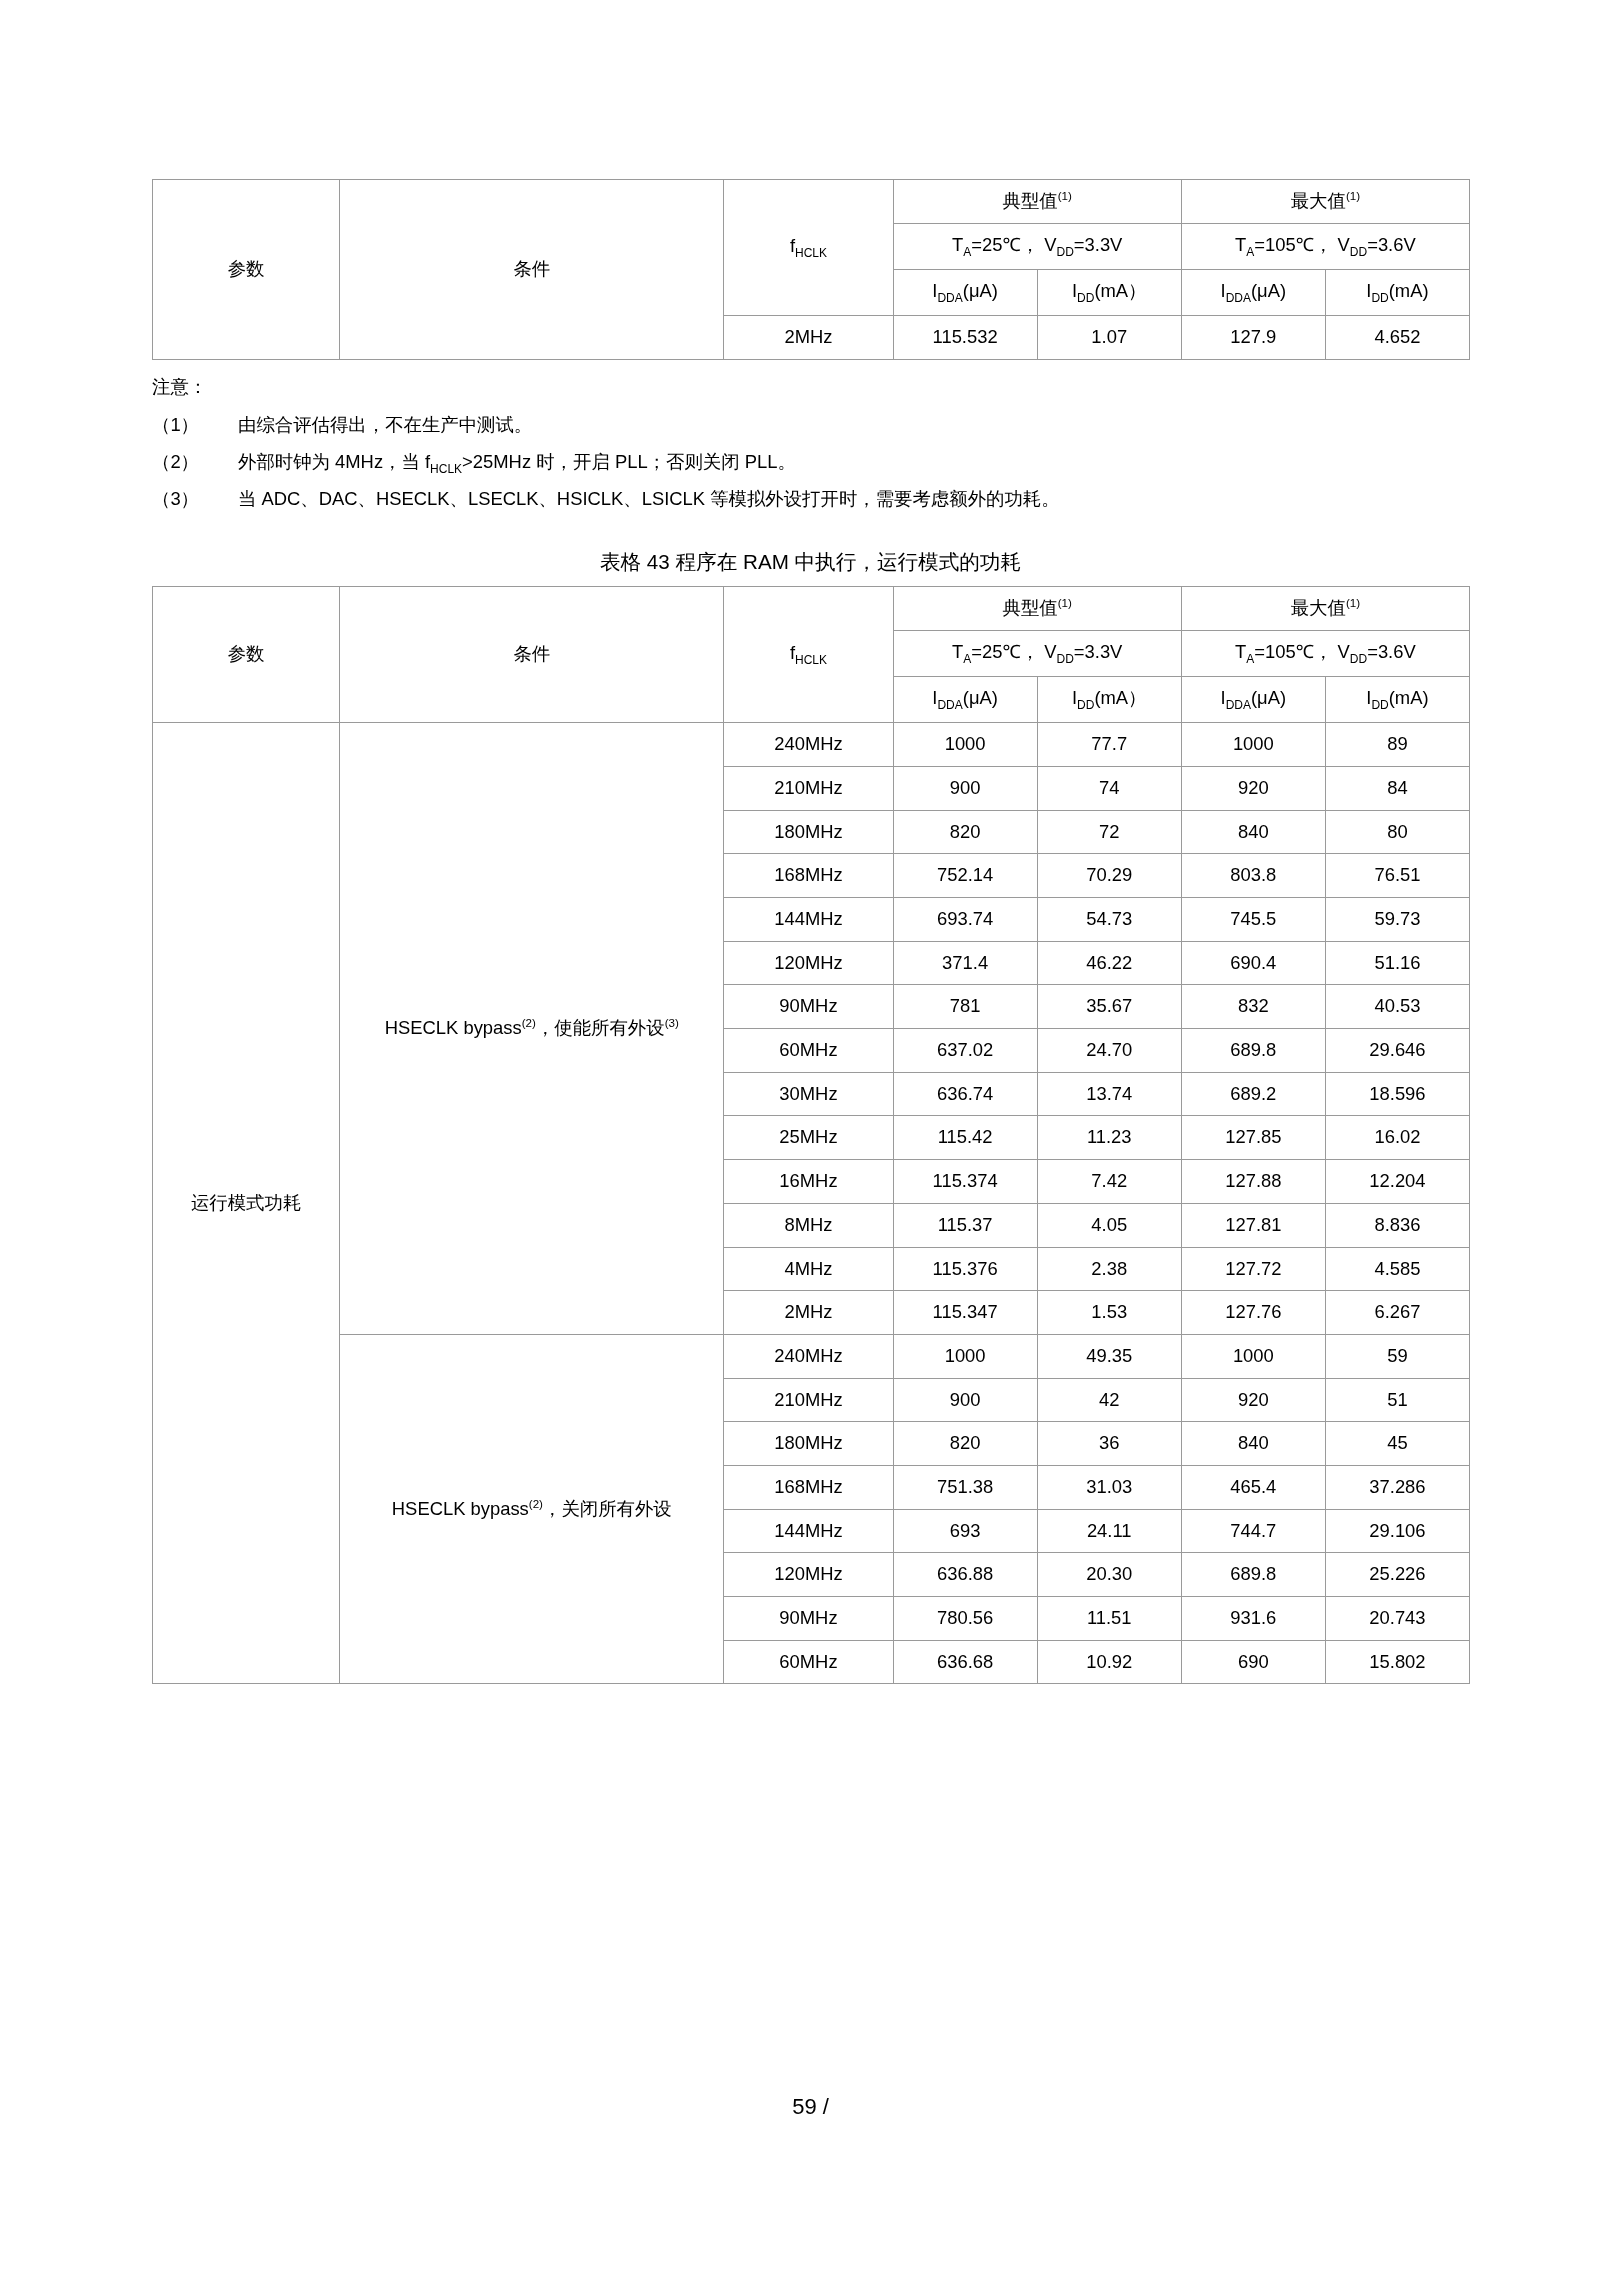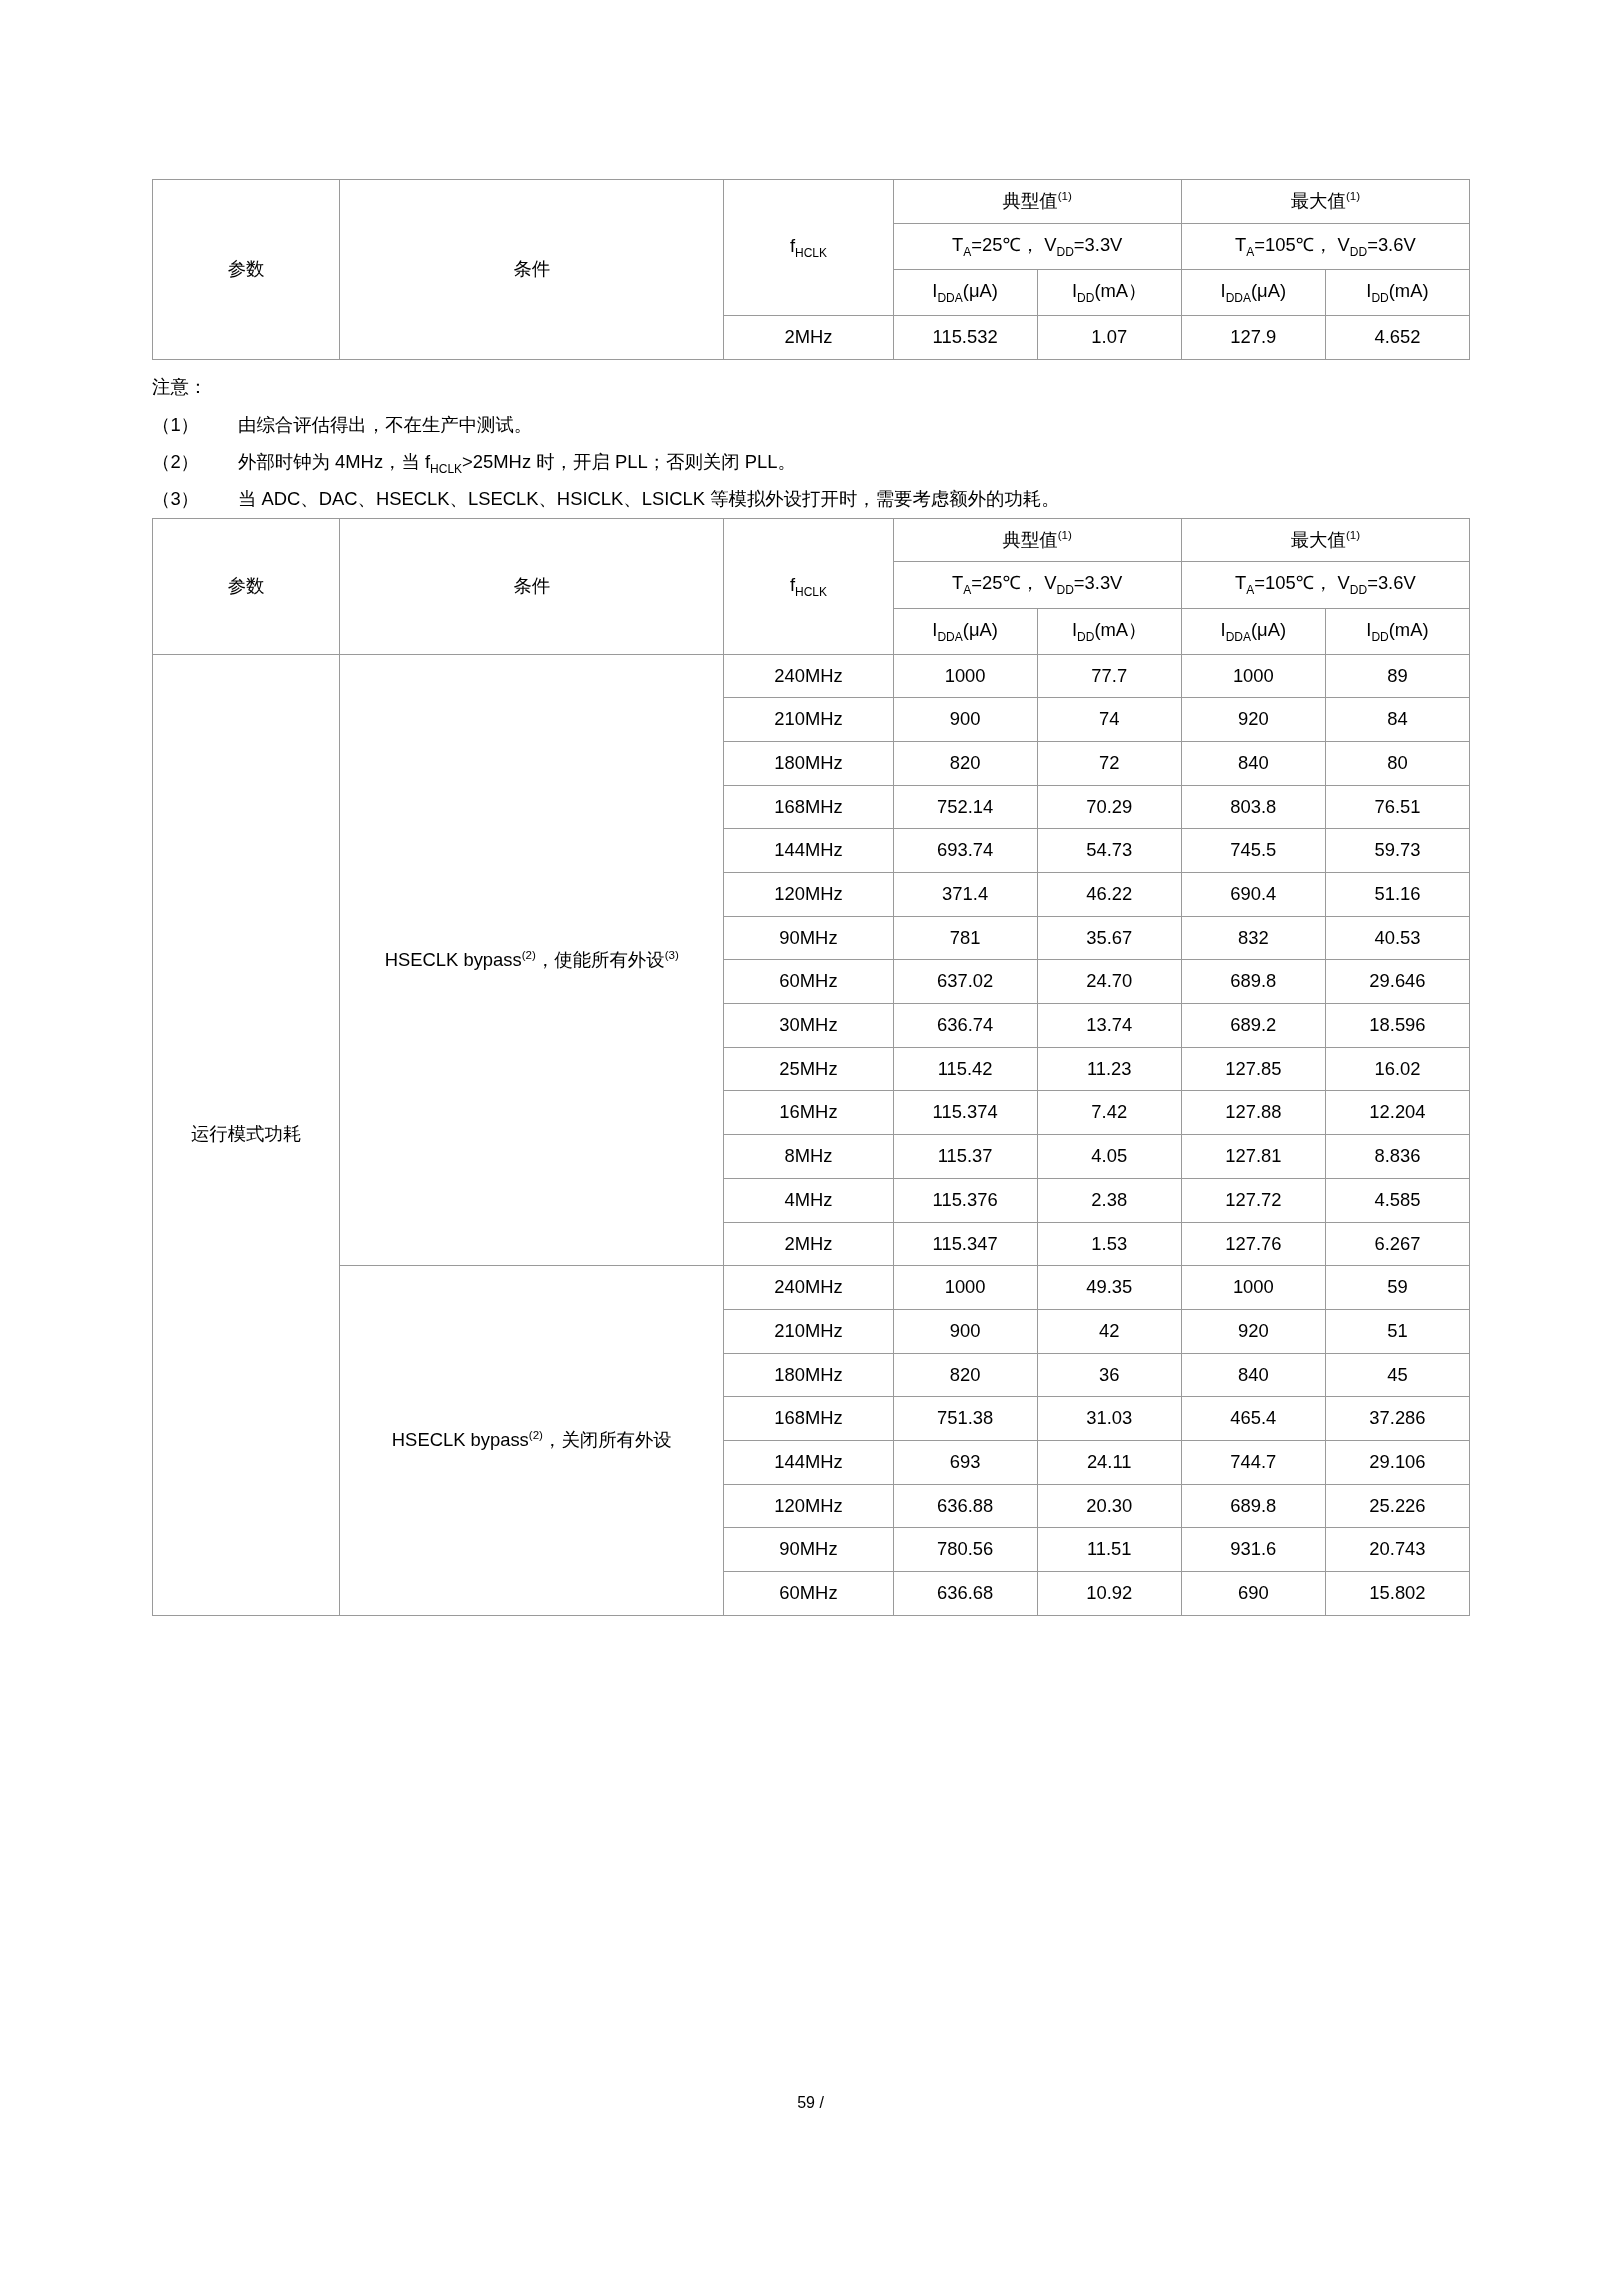--- a/index.html
+++ b/index.html
@@ -61,21 +61,21 @@
     margin: 30px 0 10.7px 0;
   }
   .tbl-caption .capnum { font-weight: normal; }
 
   .footer {
     position: absolute;
     left: 0;
     top: 2094px;
     width: 1621px;
     text-align: center;
-    font-size: 16px;
+    font-size: 22px;
   }
 </style>
 </head>
 <body>
 
 <div class="page">
 
   <table class="dt">
     <tbody>
       <tr>
@@ -114,20 +114,24 @@
     <div class="note-row">
       <div class="note-num">（2）</div>
       <div class="note-txt"><span>外部时钟为 4MHz，当 f</span><span class="sub">HCLK</span><span>&gt;25MHz 时，开启 PLL；否则关闭 PLL。</span></div>
     </div>
     <div class="note-row">
       <div class="note-num">（3）</div>
       <div class="note-txt">当 ADC、DAC、HSECLK、LSECLK、HSICLK、LSICLK 等模拟外设打开时，需要考虑额外的功耗。</div>
     </div>
   </div>
 
+  <div class="tbl-caption">
+    <span class="capnum">表格 43</span>
+    <span>程序在 RAM 中执行，运行模式的功耗</span>
+  </div>
 
   <table class="dt">
     <tbody>
       <tr>
         <td class="c-param hdr-b" rowspan="3"><span>参数</span></td>
         <td class="c-cond hdr-b" rowspan="3"><span>条件</span></td>
         <td class="c-fhclk hdr-b" rowspan="3"><span>f</span><span class="sub">HCLK</span></td>
         <td class="hdr-b" colspan="2"><span>典型值</span><span class="sup">(1)</span></td>
         <td class="hdr-b" colspan="2"><span>最大值</span><span class="sup">(1)</span></td>
       </tr>

